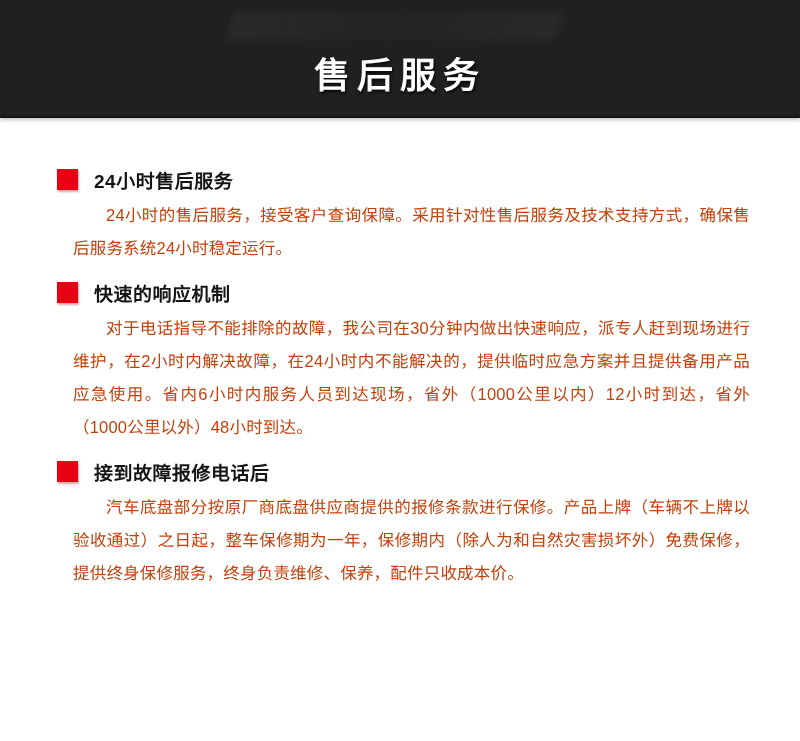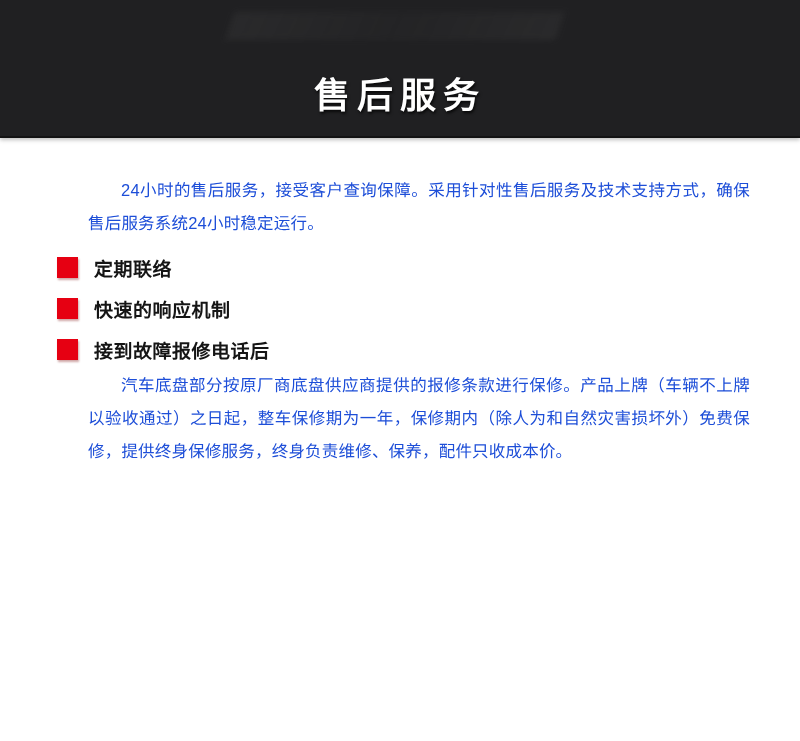--- a/index.html
+++ b/index.html
@@ -10,21 +10,21 @@
   body {
     width: 800px;
     height: 741px;
     overflow: hidden;
     font-family: "Liberation Sans", "DejaVu Sans", sans-serif;
     position: relative;
   }
   
   .banner {
     width: 800px;
-    height: 138px;
+    height: 118px;
     background: #202022;
     border-bottom: 2px solid #131314;
     box-shadow: 0 2px 4px rgba(0,0,0,0.25);
     position: relative;
     display: flex;
     align-items: flex-end;
     justify-content: center;
     box-sizing: border-box;
     padding-bottom: 18px;
   }
@@ -66,55 +66,56 @@
     margin-right: 16px;
   }
   .section-heading h2 {
     margin: 0;
     font-size: 19px;
     font-weight: bold;
     color: #151515;
     letter-spacing: 0.5px;
   }
   .para {
-    margin: 2px 0 4px 31px;
+    margin: 2px 0 4px 16px;
     font-size: 16.5px;
     line-height: 2.0;
-    color: #1d4ed8;
+    color: #c2410c;
     text-indent: 2em;
     text-align: justify;
     letter-spacing: 0.2px;
   }
 </style>
 </head>
 <body>
 
 <header class="banner">
   <div class="watermark-smudge"></div>
   <h1>售后服务</h1>
 </header>
 
 <main class="content">
 
   <section class="section">
+    <div class="section-heading">
+      <span class="bullet"></span>
+      <h2>24小时售后服务</h2>
+    </div>
     <p class="para">24小时的售后服务，接受客户查询保障。采用针对性售后服务及技术支持方式，确保售后服务系统24小时稳定运行。</p>
   </section>
 
   <section class="section">
-    <div class="section-heading">
-      <span class="bullet"></span>
-      <h2>定期联络</h2>
-    </div>
   </section>
 
   <section class="section">
     <div class="section-heading">
       <span class="bullet"></span>
       <h2>快速的响应机制</h2>
     </div>
+    <p class="para">对于电话指导不能排除的故障，我公司在30分钟内做出快速响应，派专人赶到现场进行维护，在2小时内解决故障，在24小时内不能解决的，提供临时应急方案并且提供备用产品应急使用。省内6小时内服务人员到达现场，省外（1000公里以内）12小时到达，省外（1000公里以外）48小时到达。</p>
   </section>
 
   <section class="section">
     <div class="section-heading">
       <span class="bullet"></span>
       <h2>接到故障报修电话后</h2>
     </div>
     <p class="para">汽车底盘部分按原厂商底盘供应商提供的报修条款进行保修。产品上牌（车辆不上牌以验收通过）之日起，整车保修期为一年，保修期内（除人为和自然灾害损坏外）免费保修，提供终身保修服务，终身负责维修、保养，配件只收成本价。</p>
   </section>
 

